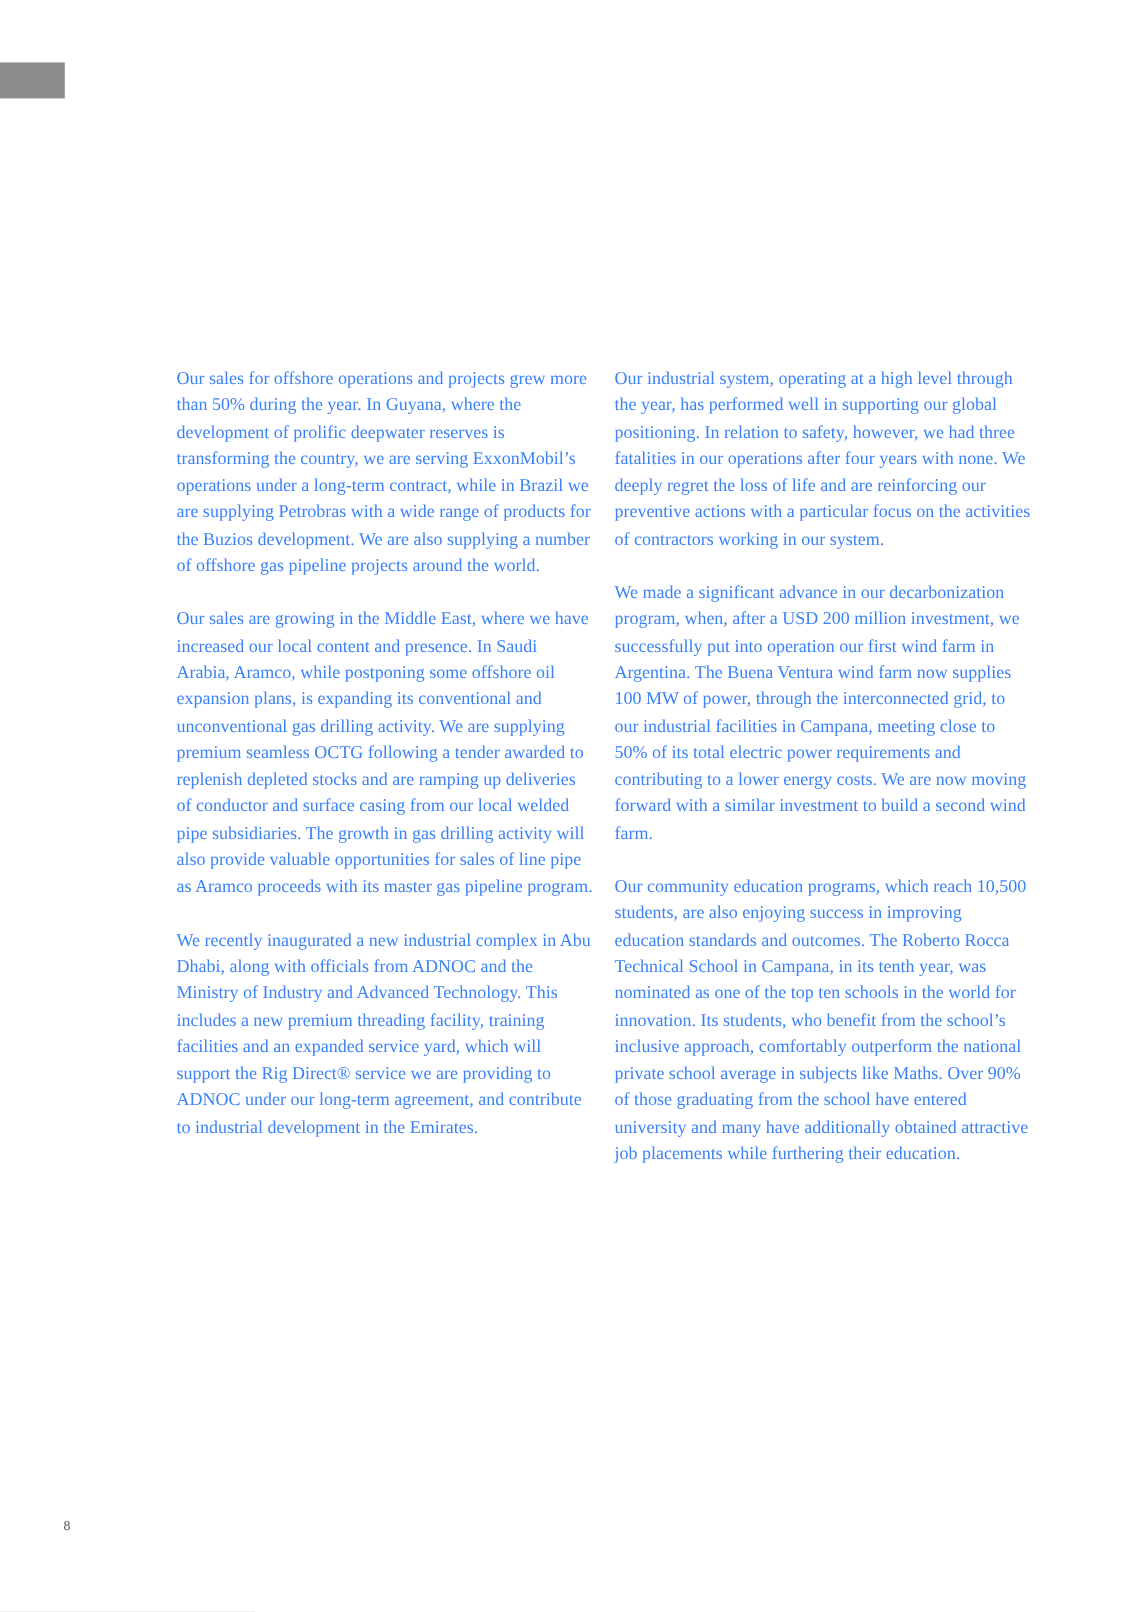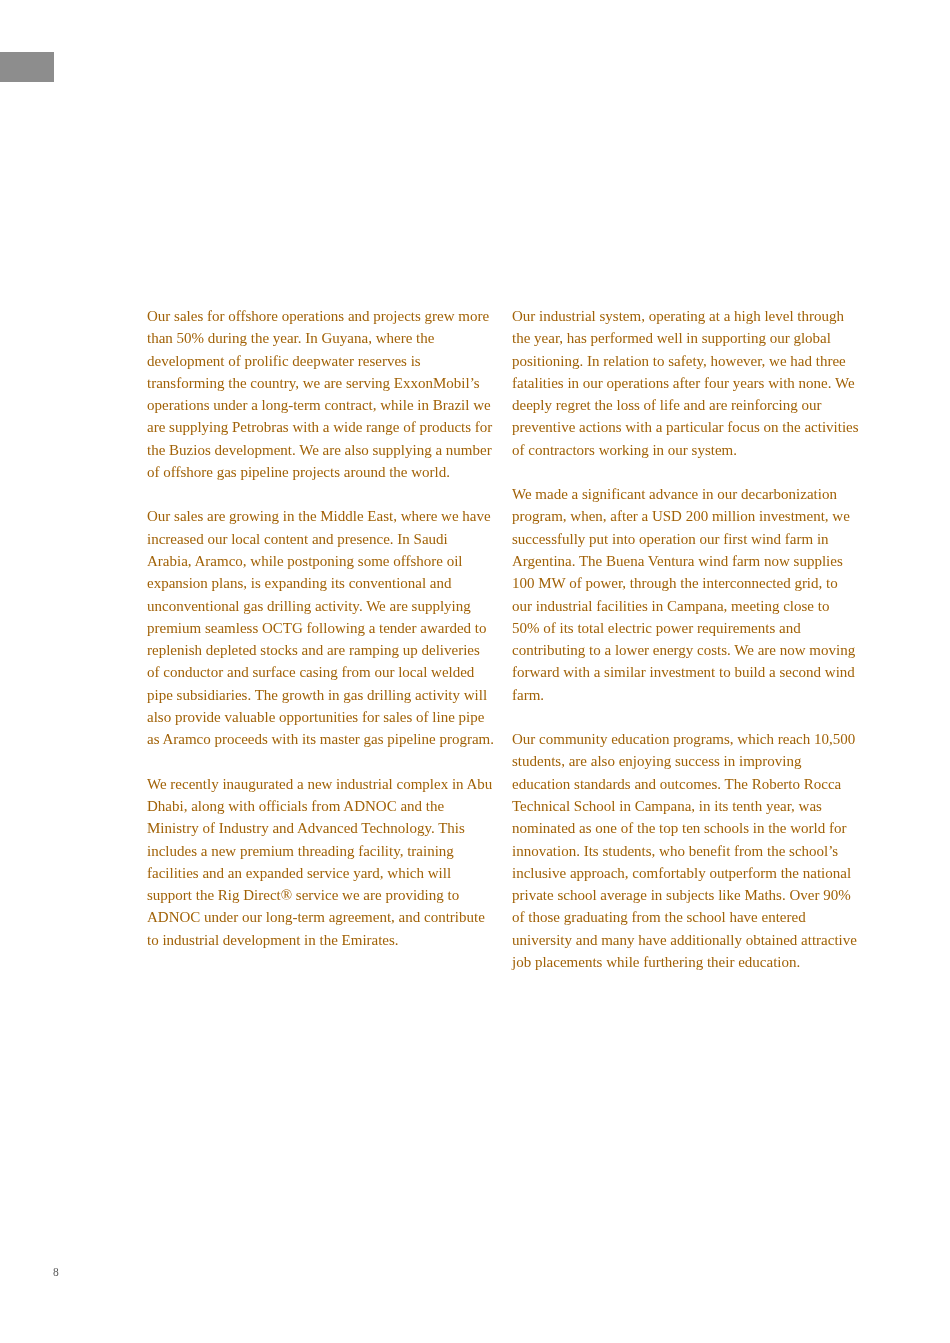--- a/index.html
+++ b/index.html
@@ -27,21 +27,21 @@
   .columns {
     position: absolute;
     left: 147px;
     top: 305px;
     width: 712px;
     display: flex;
     justify-content: space-between;
   }
   .col {
     width: 347px;
-    color: #a16207;
+    color: #3b82f6;
     font-size: 15px;
     line-height: 22.3px;
     text-align: left;
   }
   .col p {
     margin: 0 0 22px 0;
   }
   .col p:last-child {
     margin-bottom: 0;
   }

